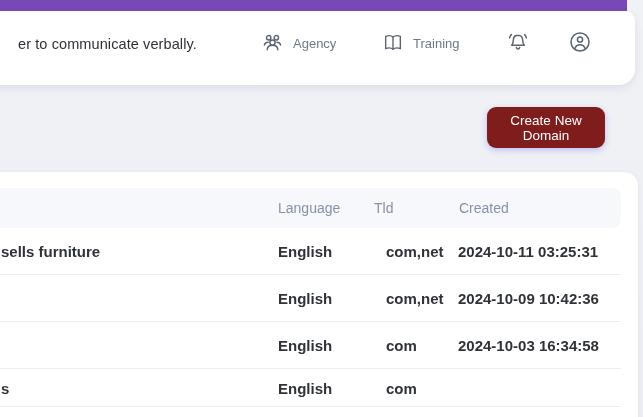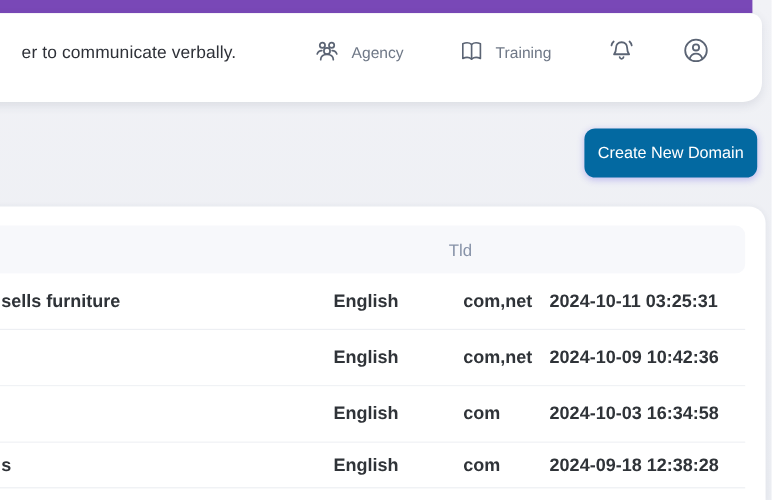--- a/index.html
+++ b/index.html
@@ -36,22 +36,22 @@
   .nav-item .lbl { font-size:13px; color:#6f7887; }
   .nav-agency { left:261px; }
   .nav-training { left:382px; }
   .icon-btn { position:absolute; top:30px; cursor:pointer; }
   .icon-bell { left:506px; }
   .icon-account { left:568px; }
   svg.ic { display:block; stroke:#5b6474; fill:none; stroke-width:1.5; stroke-linecap:round; stroke-linejoin:round; }
 
   
   .create-btn {
-    position:absolute; left:487px; top:107px; width:144px; height:41px;
-    background:#0369a1; border:none; border-radius:9px;
+    position:absolute; left:487px; top:107px; width:118px; height:41px;
+    background:#7f1d1d; border:none; border-radius:9px;
     color:#ffffff; font-size:13.5px; font-family:"Liberation Sans", sans-serif;
     cursor:pointer;
     box-shadow:0 2px 6px rgba(81,67,225,0.30);
   }
 
   
   .table-card {
     position:absolute; left:-20px; top:172px; width:658px; height:245px;
     background:#ffffff;
     border-radius:14px 14px 0 0;
@@ -141,21 +141,23 @@
     </svg>
   </span>
 </div>
 
 <button class="create-btn">Create New Domain</button>
 
 <div class="table-card"></div>
 
 <div class="table-inner">
   <div class="thead">
+    <span class="col-lang">Language</span>
     <span class="col-tld">Tld</span>
+    <span class="col-created">Created</span>
   </div>
   <div id="rows">
   <div class="trow">
     <span class="c-name">sells furniture</span>
     <span class="c-lang">English</span>
     <span class="c-tld">com,net</span>
     <span class="c-created">2024-10-11 03:25:31</span>
   </div>
 
   <div class="trow">
@@ -167,16 +169,15 @@
   <div class="trow">
     <span class="c-lang">English</span>
     <span class="c-tld">com</span>
     <span class="c-created">2024-10-03 16:34:58</span>
   </div>
 
   <div class="trow">
     <span class="c-name">s</span>
     <span class="c-lang">English</span>
     <span class="c-tld">com</span>
-    <span class="c-created">2024-09-18 12:38:28</span>
   </div>
 </div>
 </div>
 
 </body></html>

